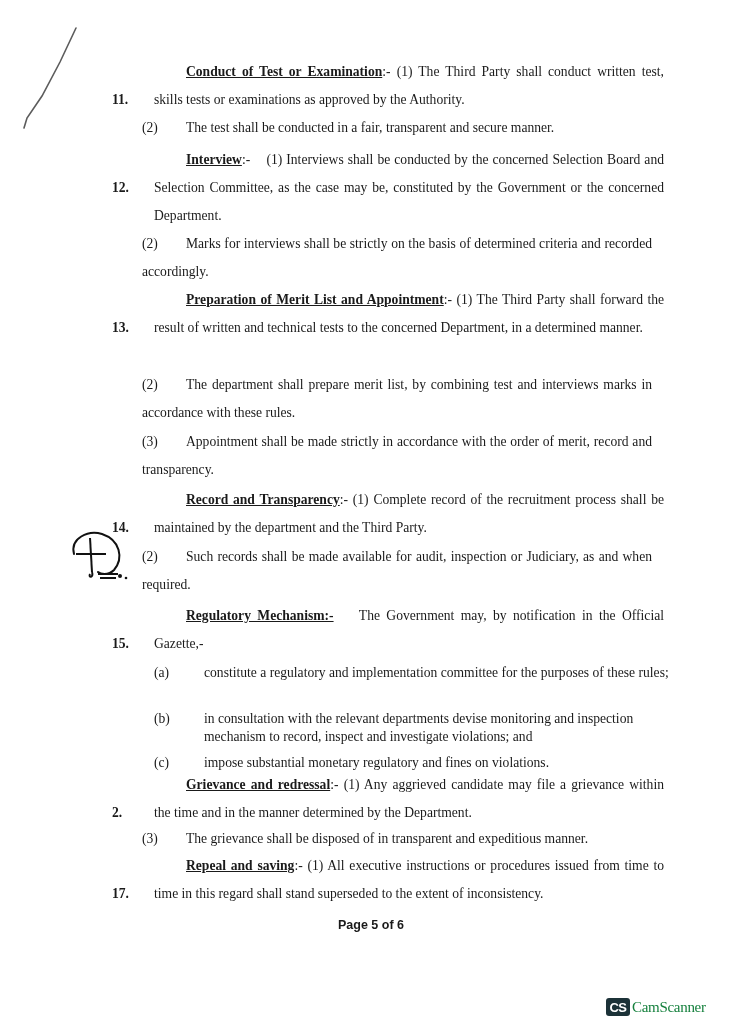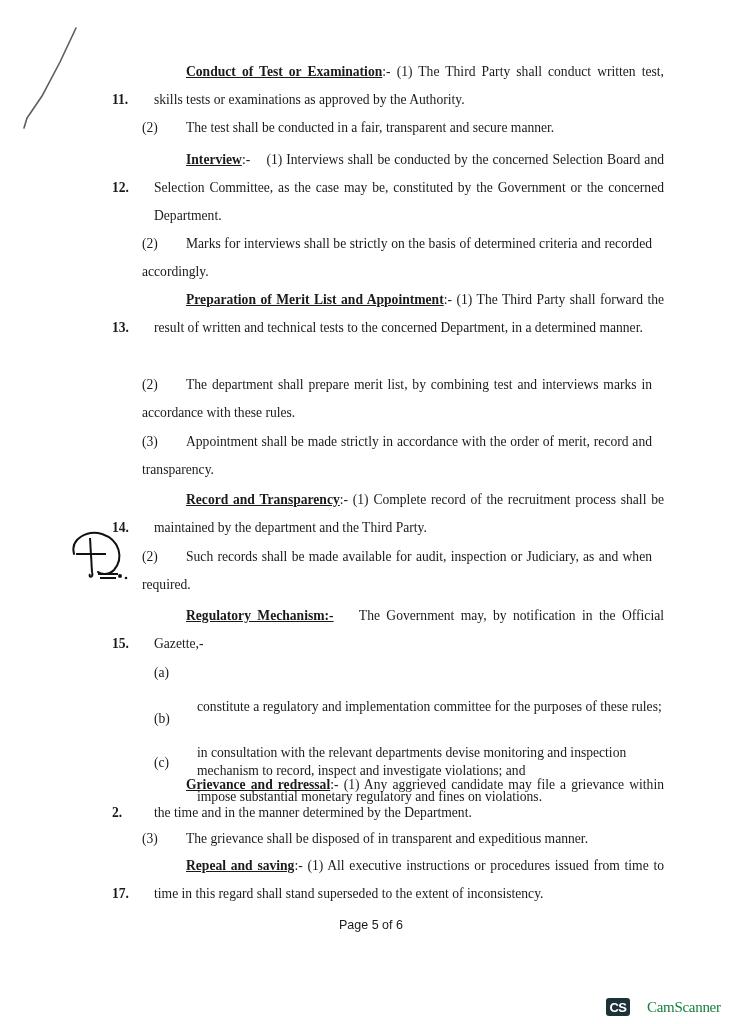--- a/index.html
+++ b/index.html
@@ -11,24 +11,24 @@
   .pen-stroke { position: absolute; left: 0; top: 0; }
   .signature { position: absolute; left: 68px; top: 528px; }
   .sec { position: absolute; left: 0; width: 742px; font-size: 13.6px; line-height: 28px; }
   .num { position: absolute; left: 112px; font-weight: bold; margin-top: 28px; }
   .body-text { position: absolute; left: 154px; width: 510px; text-align: justify; }
   .heading { font-weight: bold; text-decoration: underline; margin-left: 32px; }
   .sub { position: absolute; left: 142px; width: 510px; text-align: justify; }
   .sub .lbl { display: inline-block; width: 44px; }
   .item { position: absolute; left: 154px; width: 510px; font-size: 13.6px; line-height: 18px; }
   .item .lbl { position: absolute; left: 0; }
-  .item .txt { position: absolute; left: 43px; width: 467px; margin-top: 34px; }
+  .item .txt { position: absolute; left: 50px; width: 467px; }
   .page-num { position: absolute; left: 0; width: 742px; top: 918px; text-align: center;
-    font-family: "Liberation Sans", "DejaVu Sans", sans-serif; font-weight: normal; font-size: 12.5px; }
-  .watermark { position: absolute; left: 606px; top: 998px; display: flex; align-items: center; gap: 17px; }
+    font-family: "Liberation Sans", "DejaVu Sans", sans-serif; font-weight: bold; font-size: 12.5px; }
+  .watermark { position: absolute; left: 606px; top: 998px; display: flex; align-items: center; gap: 2px; }
   .cs-logo { width: 24px; height: 18px; background: #1c3238; color: #ffffff; border-radius: 3px;
     font-family: "Liberation Sans", "DejaVu Sans", sans-serif; font-weight: bold; font-size: 13px;
     display: flex; align-items: center; justify-content: center; letter-spacing: -0.5px; }
   .cs-text { font-family: "Liberation Serif", "DejaVu Serif", serif; font-size: 15px; color: #15803d; letter-spacing: -0.3px; }
 </style>
 </head>
 <body>
 
 <div class="page">
 

